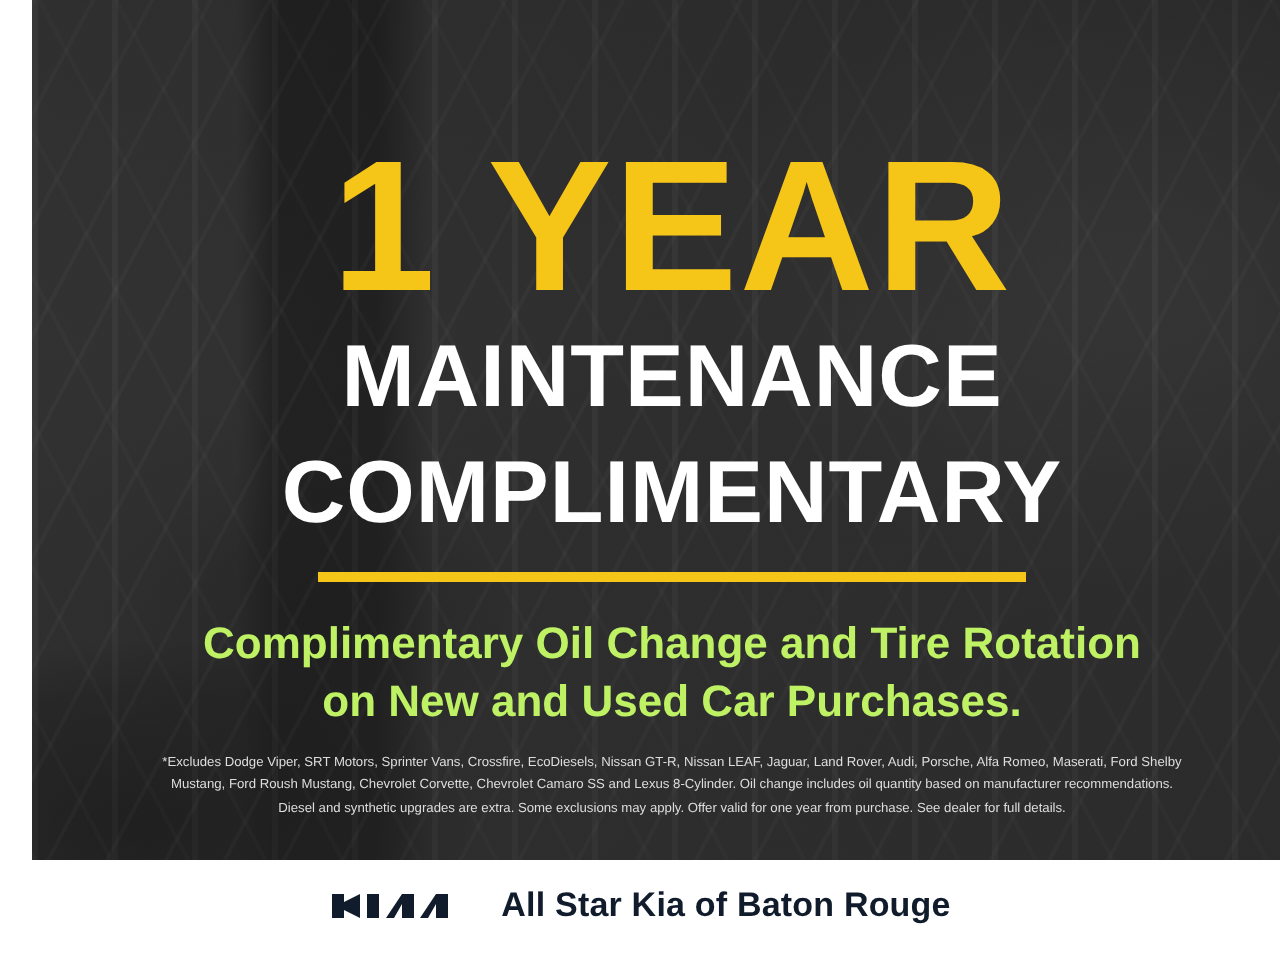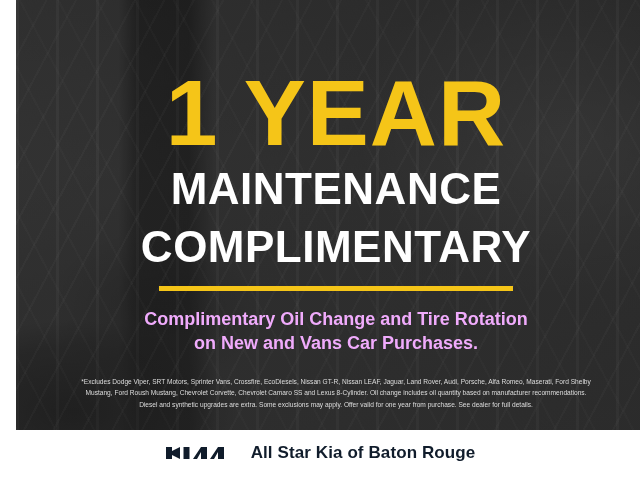--- a/index.html
+++ b/index.html
@@ -107,24 +107,24 @@
 
   .divider-bar {
     width: 354px;
     height: 5px;
     background: #F5C518;
     margin-top: 17px;
   }
 
   .offer-text {
     margin-top: 17px;
-    font-size: 18px;
+    font-size: 22px;
     line-height: 1.28;
     font-weight: bold;
-    color: #f0abfc;
+    color: #bef264;
     text-align: center;
     white-space: nowrap;
   }
 
   .disclaimer {
     position: absolute;
     left: 0;
     right: 0;
     top: 376px;
     padding: 0 12px;
@@ -172,21 +172,21 @@
       <div class="headline-year">1 YEAR</div>
 
       <div class="headline-sub">MAINTENANCE</div>
 
       <div class="headline-sub">COMPLIMENTARY</div>
 
       <div class="divider-bar"></div>
 
       <div class="offer-text">Complimentary Oil Change and Tire Rotation</div>
 
-      <div class="offer-text" style="margin-top:0;">on New and Vans Car Purchases.</div>
+      <div class="offer-text" style="margin-top:0;">on New and Used Car Purchases.</div>
     </div>
 
     <div class="disclaimer">
       <div>*Excludes Dodge Viper, SRT Motors, Sprinter Vans, Crossfire, EcoDiesels, Nissan GT-R, Nissan LEAF, Jaguar, Land Rover, Audi, Porsche, Alfa Romeo, Maserati, Ford Shelby</div>
       <div>Mustang, Ford Roush Mustang, Chevrolet Corvette, Chevrolet Camaro SS and Lexus 8-Cylinder. Oil change includes oil quantity based on manufacturer recommendations.</div>
       <div>Diesel and synthetic upgrades are extra. Some exclusions may apply. Offer valid for one year from purchase. See dealer for full details.</div>
     </div>
   </div>
 
   <div class="footer">

